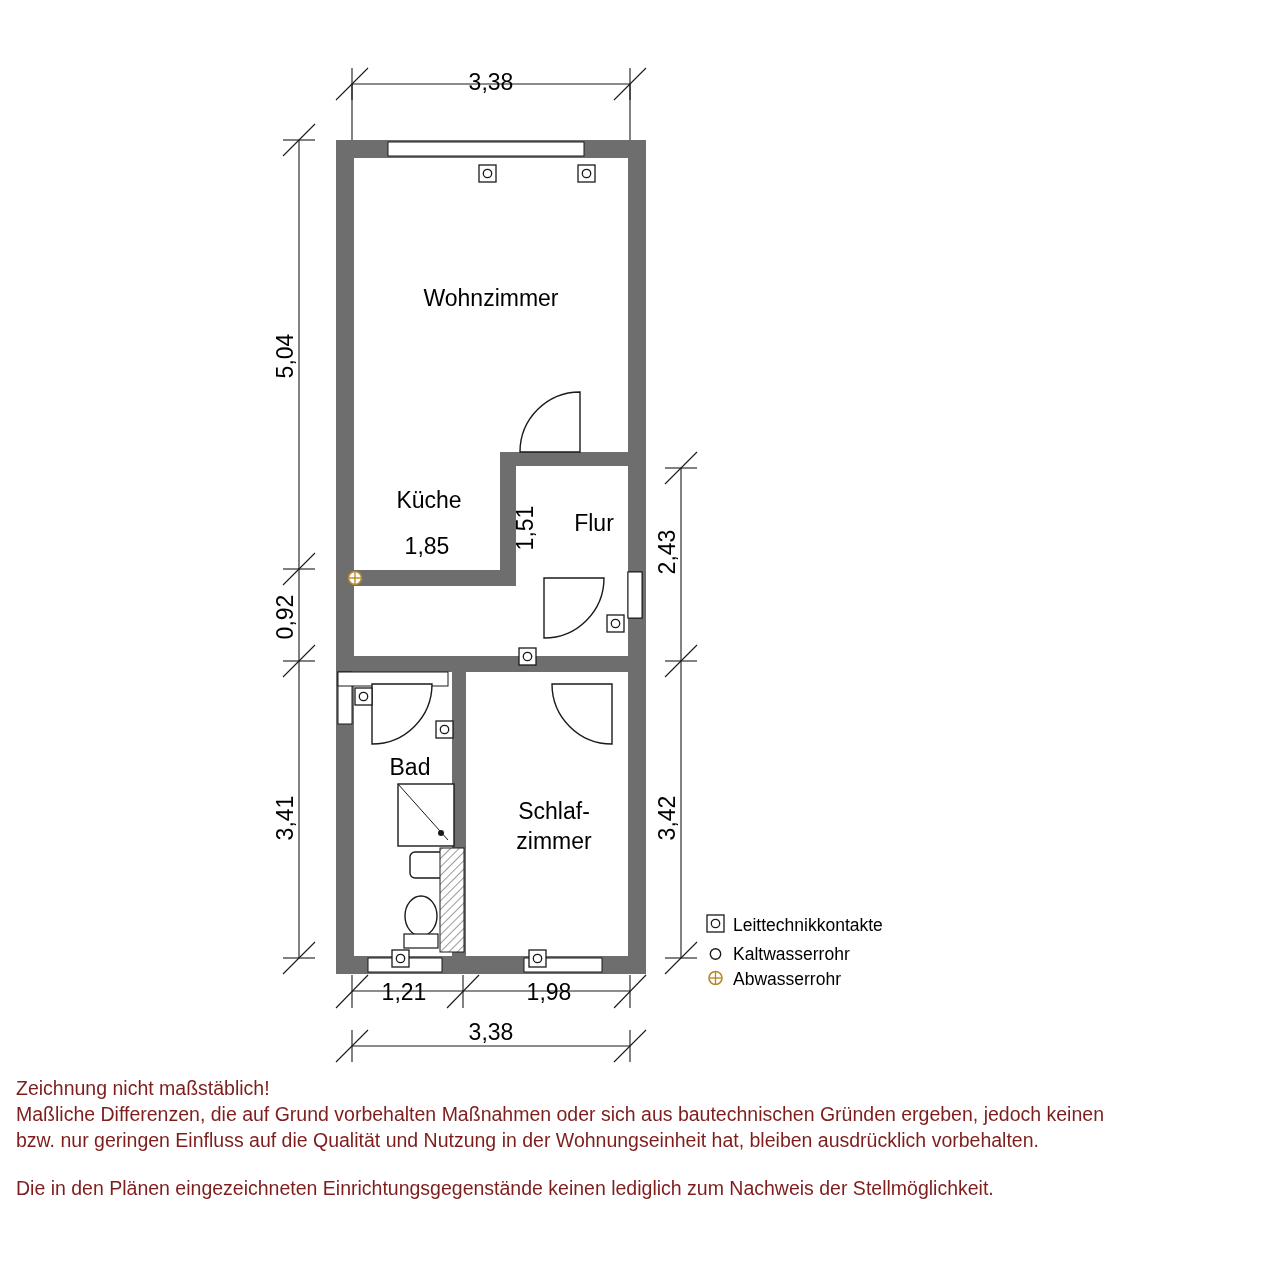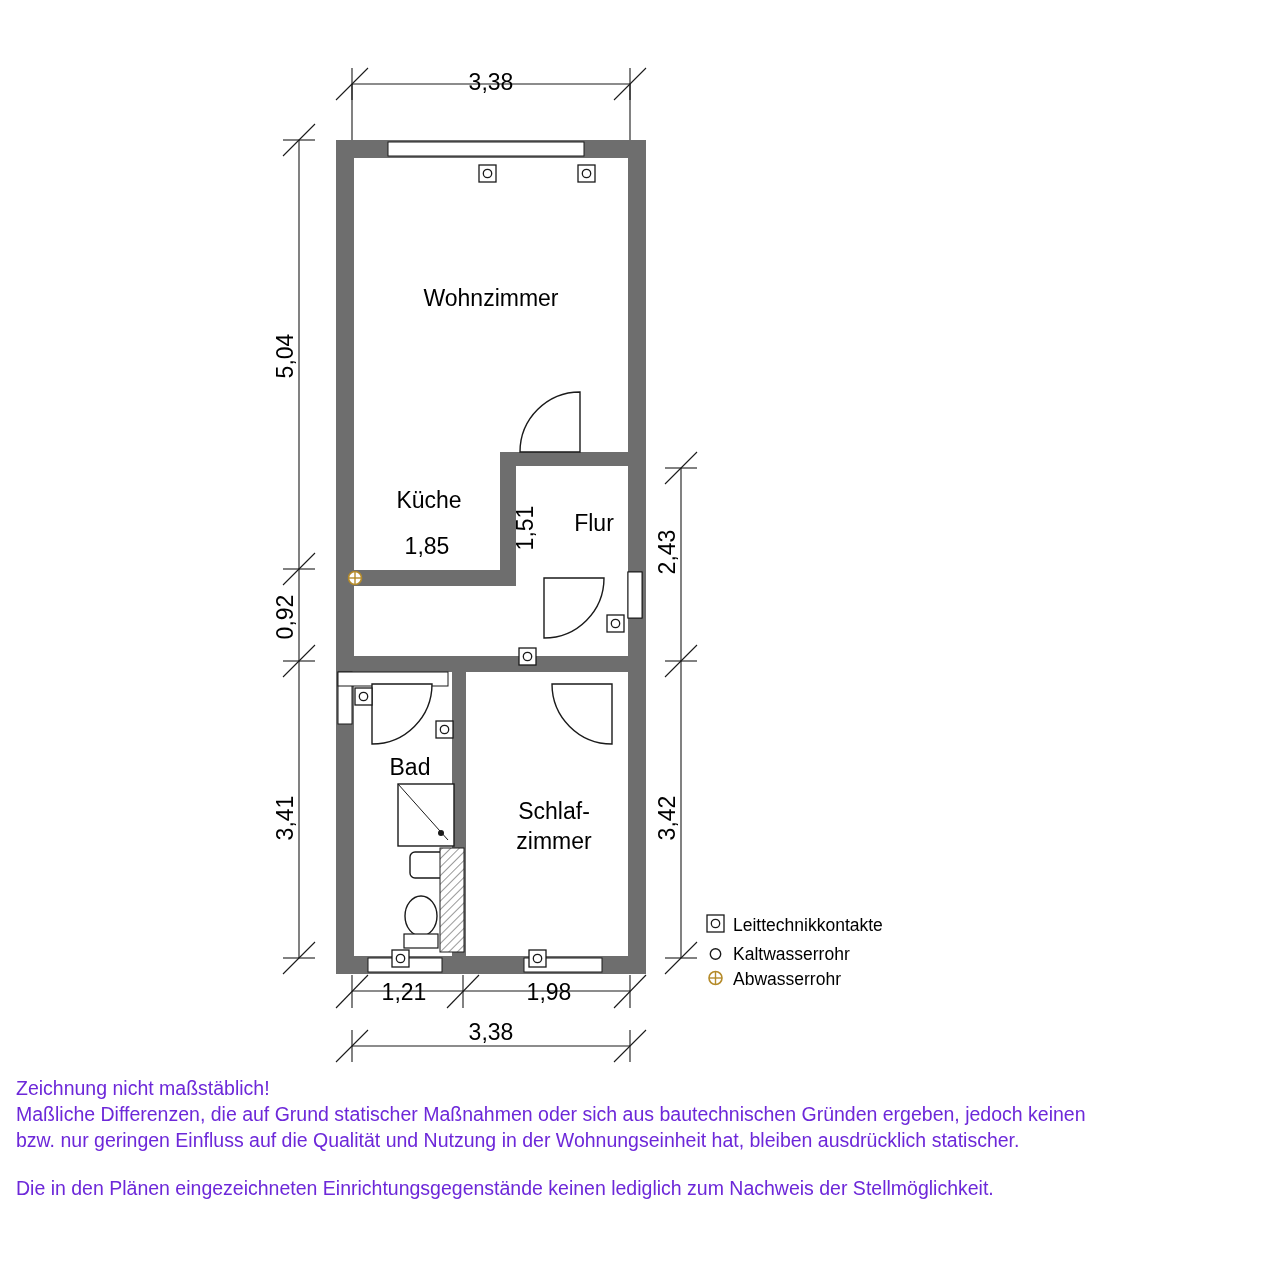--- a/index.html
+++ b/index.html
@@ -30,21 +30,21 @@
   }
   .notes {
     position: absolute;
     left: 16px;
     top: 1075px;
     width: 1250px;
   }
   .note-line {
     font-size: 19.5px;
     line-height: 26px;
-    color: #6d28d9;
+    color: #7f1d1d;
     white-space: nowrap;
   }
   .note-gap {
     height: 22px;
   }
 </style>
 </head>
 <body>
 
 <div id="floorplan-root">
@@ -234,19 +234,19 @@
 
     <text x="533" y="528" text-anchor="middle" font-family="Liberation Sans, sans-serif" font-size="23" fill="#000" transform="rotate(-90 533 528)">1,51</text>
 
     <text x="733" y="931" font-family="Liberation Sans, sans-serif" font-size="17.5" fill="#000">Leittechnikkontakte</text>
     <text x="733" y="960" font-family="Liberation Sans, sans-serif" font-size="17.5" fill="#000">Kaltwasserrohr</text>
     <text x="733" y="985" font-family="Liberation Sans, sans-serif" font-size="17.5" fill="#000">Abwasserrohr</text>
   </svg>
 
   <div class="notes">
     <div class="note-line">Zeichnung nicht maßstäblich!</div>
-    <div class="note-line">Maßliche Differenzen, die auf Grund statischer Maßnahmen oder sich aus bautechnischen Gründen ergeben, jedoch keinen</div>
-    <div class="note-line">bzw. nur geringen Einfluss auf die Qualität und Nutzung in der Wohnungseinheit hat, bleiben ausdrücklich statischer.</div>
+    <div class="note-line">Maßliche Differenzen, die auf Grund vorbehalten Maßnahmen oder sich aus bautechnischen Gründen ergeben, jedoch keinen</div>
+    <div class="note-line">bzw. nur geringen Einfluss auf die Qualität und Nutzung in der Wohnungseinheit hat, bleiben ausdrücklich vorbehalten.</div>
     <div class="note-gap"></div>
     <div class="note-line">Die in den Plänen eingezeichneten Einrichtungsgegenstände keinen lediglich zum Nachweis der Stellmöglichkeit.</div>
   </div>
 
 </div>
 
 </body></html>

